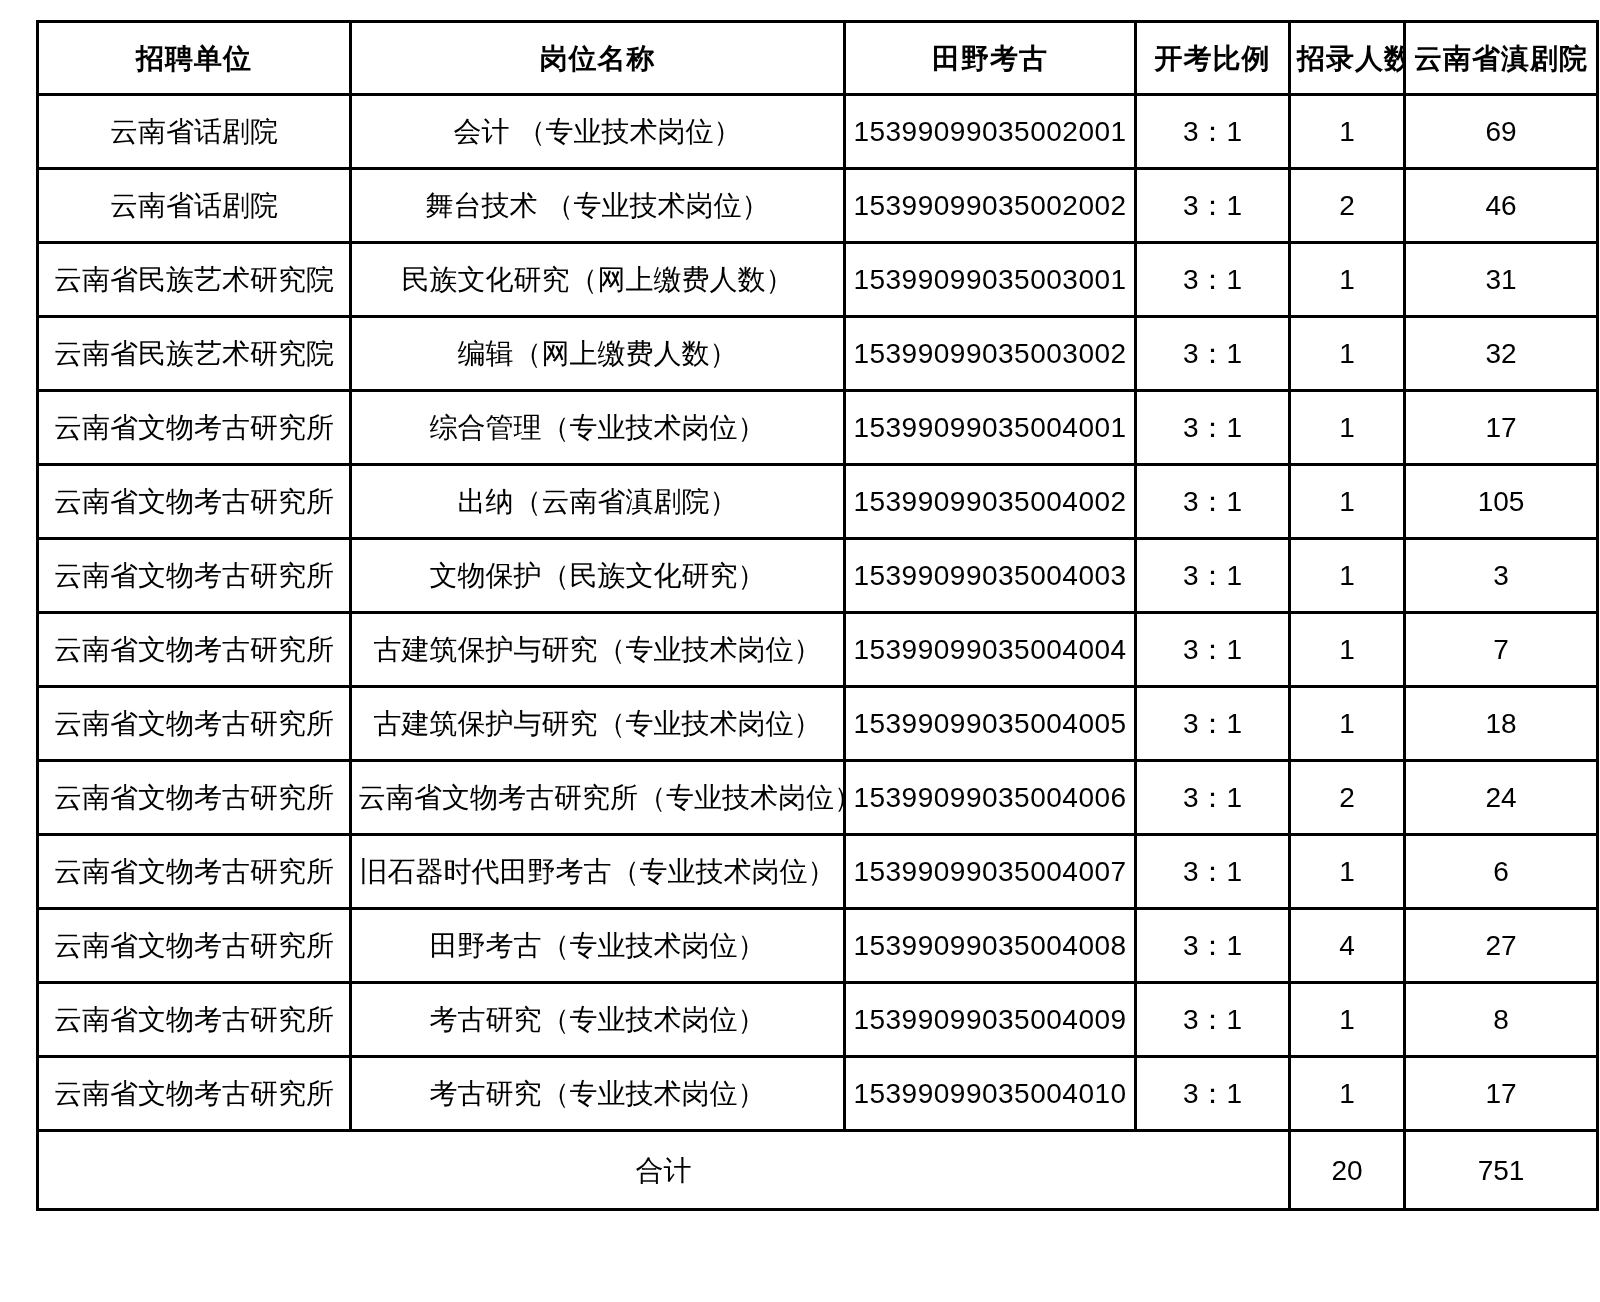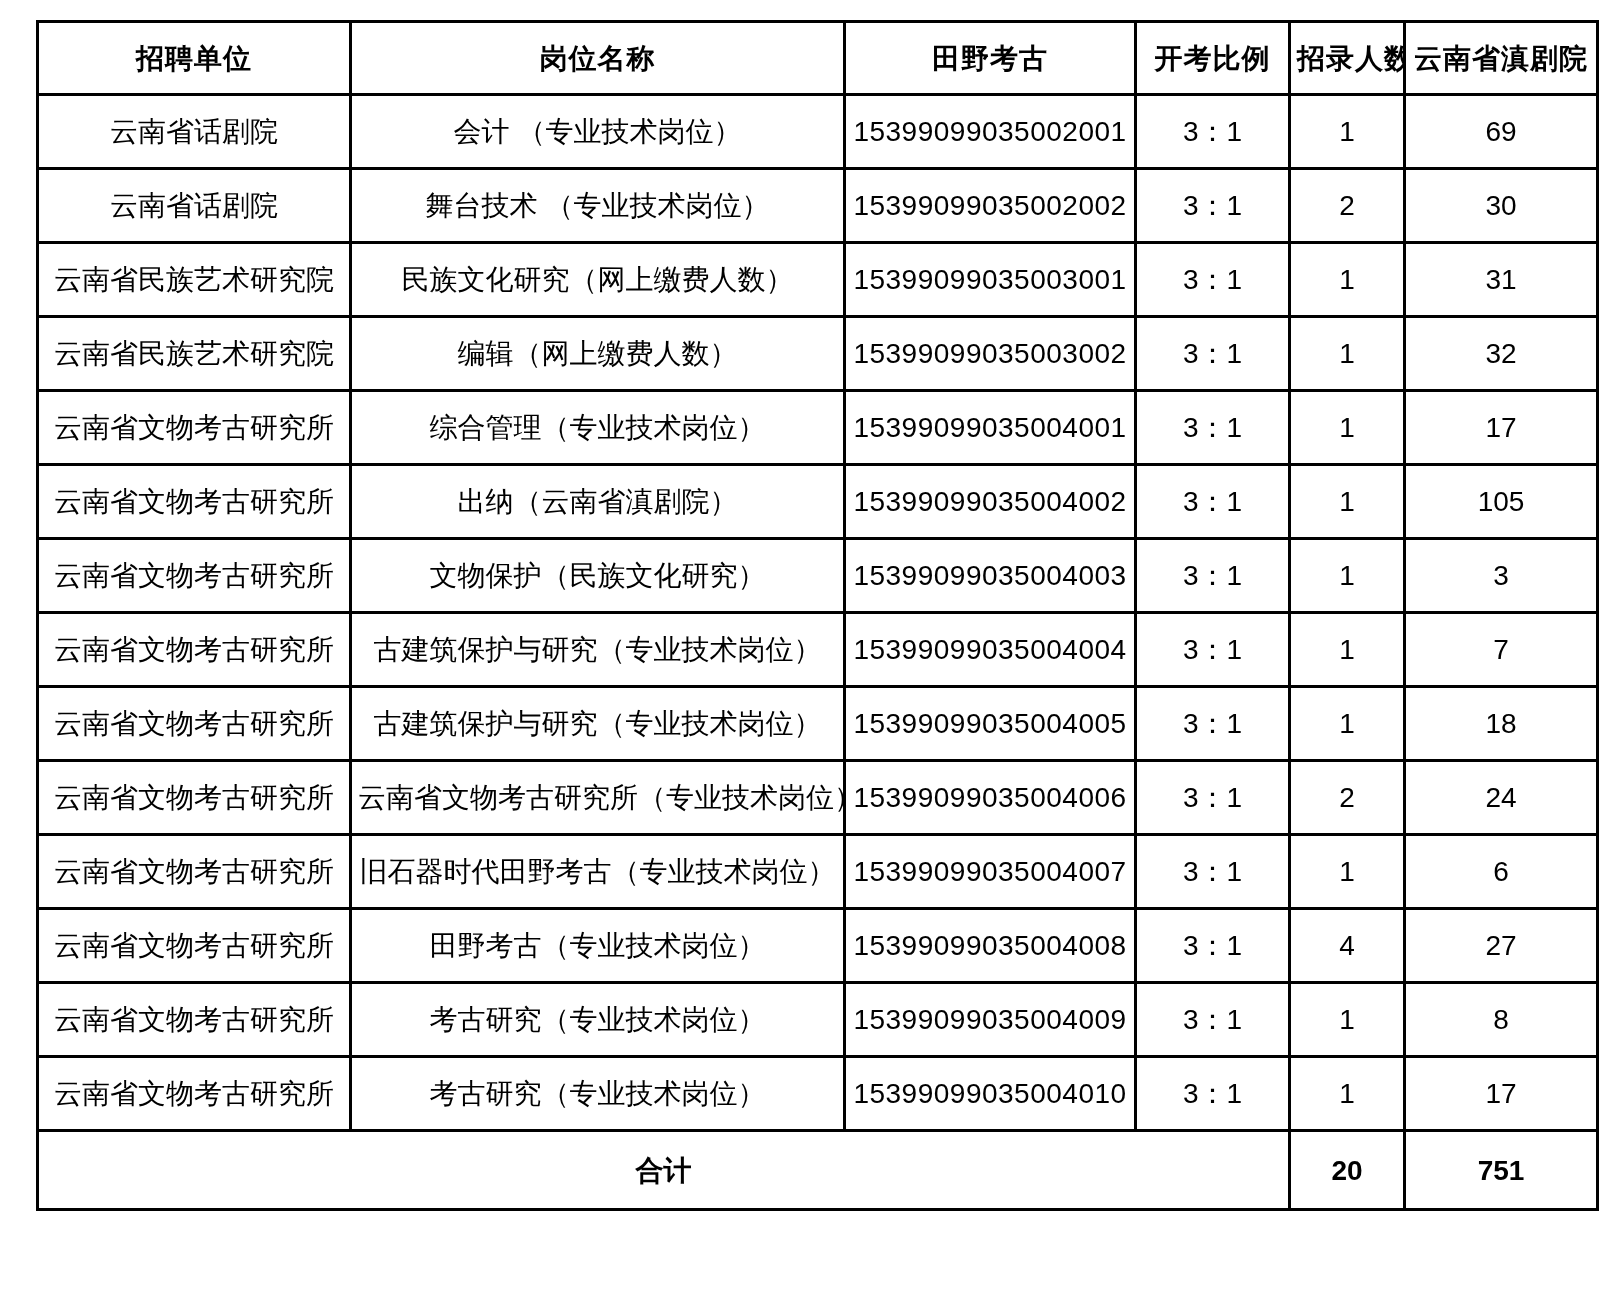--- a/index.html
+++ b/index.html
@@ -44,21 +44,21 @@
     height: 70px;
     font-weight: bold;
     letter-spacing: 1px;
   }
   table.grid tbody td {
     height: 71px;
     font-weight: normal;
   }
   table.grid tfoot td {
     height: 76px;
-    font-weight: bold;
+    font-weight: normal;
   }
   td[data-name="cell-position-code"] {
     letter-spacing: 0.5px;
   }
 </style>
 </head>
 <body>
 
 <div class="table-wrap" data-name="recruitment-table-container">
   <table class="grid" data-name="recruitment-table">
@@ -88,21 +88,21 @@
           <td data-name="cell-exam-ratio">3：1</td>
           <td data-name="cell-recruit-count">1</td>
           <td data-name="cell-payment-count">69</td>
         </tr>
         <tr data-name="table-row">
           <td data-name="cell-unit">云南省话剧院</td>
           <td data-name="cell-position-name">舞台技术 （专业技术岗位）</td>
           <td data-name="cell-position-code">15399099035002002</td>
           <td data-name="cell-exam-ratio">3：1</td>
           <td data-name="cell-recruit-count">2</td>
-          <td data-name="cell-payment-count">30</td>
+          <td data-name="cell-payment-count">46</td>
         </tr>
         <tr data-name="table-row">
           <td data-name="cell-unit">云南省民族艺术研究院</td>
           <td data-name="cell-position-name">民族文化研究（网上缴费人数）</td>
           <td data-name="cell-position-code">15399099035003001</td>
           <td data-name="cell-exam-ratio">3：1</td>
           <td data-name="cell-recruit-count">1</td>
           <td data-name="cell-payment-count">31</td>
         </tr>
         <tr data-name="table-row">

